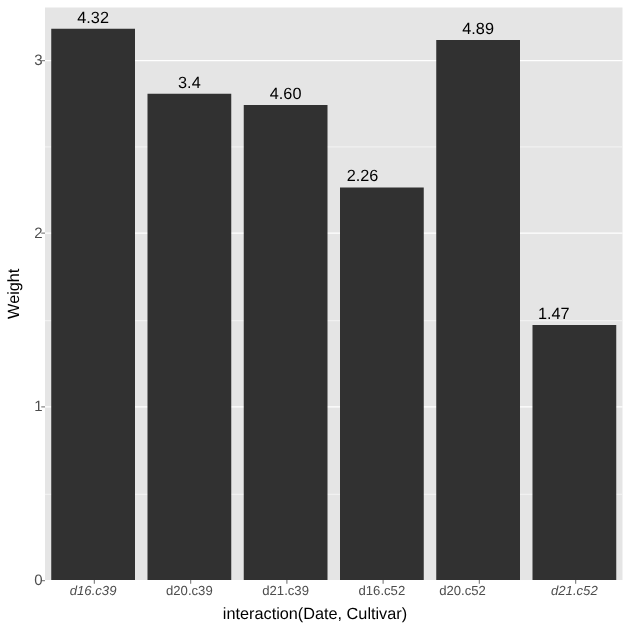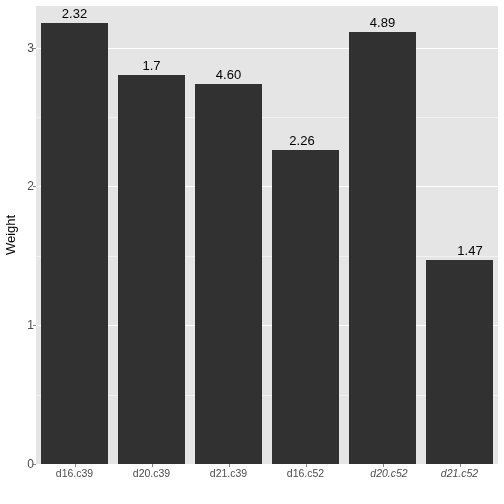--- a/index.html
+++ b/index.html
@@ -30,39 +30,40 @@
       <div class="grid-h minor" style="top: 111.03px;"></div>
       <div class="grid-h" style="top: 41.6364px;"></div>
       <div class="bar" style="left: 4.62px; width: 67.76px; height: 441.345px;"></div>
       <div class="bar" style="left: 81.62px; width: 67.76px; height: 388.606px;"></div>
       <div class="bar" style="left: 158.62px; width: 67.76px; height: 380.279px;"></div>
       <div class="bar" style="left: 235.62px; width: 67.76px; height: 313.661px;"></div>
       <div class="bar" style="left: 312.62px; width: 67.76px; height: 431.63px;"></div>
       <div class="bar" style="left: 389.62px; width: 67.76px; height: 204.018px;"></div>
     </div>
   <div class="ylab">Weight</div>
+  <div class="xlab">interaction(Date, Cultivar)</div>
 <div class="ytm" style="top: 464px;"></div>
     <div class="ytick" style="top: 464px;">0</div>
     <div class="ytm" style="top: 325.212px;"></div>
     <div class="ytick" style="top: 325.212px;">1</div>
     <div class="ytm" style="top: 186.424px;"></div>
     <div class="ytick" style="top: 186.424px;">2</div>
     <div class="ytm" style="top: 47.6364px;"></div>
     <div class="ytick" style="top: 47.6364px;">3</div>
-    <div class="lbl" style="left: 74.5px; top: 5.65455px;">2.32</div>
+    <div class="lbl" style="left: 74.5px; top: 5.65455px;">4.32</div>
     <div class="xtm" style="left: 74.5px;"></div>
-    <div class="xtick" style="left: 74.5px;">d16.c39</div>
-    <div class="lbl" style="left: 151.5px; top: 58.3939px;">1.7</div>
+    <div class="xtick" style="left: 74.5px; font-style: italic;">d16.c39</div>
+    <div class="lbl" style="left: 151.5px; top: 58.3939px;">3.4</div>
     <div class="xtm" style="left: 151.5px;"></div>
     <div class="xtick" style="left: 151.5px;">d20.c39</div>
     <div class="lbl" style="left: 228.5px; top: 66.7212px;">4.60</div>
     <div class="xtm" style="left: 228.5px;"></div>
     <div class="xtick" style="left: 228.5px;">d21.c39</div>
-    <div class="lbl" style="left: 302px; top: 133.339px; text-align: center;">2.26</div>
+    <div class="lbl" style="left: 290px; top: 133.339px; text-align: center;">2.26</div>
     <div class="xtm" style="left: 305.5px;"></div>
     <div class="xtick" style="left: 305.5px;">d16.c52</div>
     <div class="lbl" style="left: 382.5px; top: 15.3697px;">4.89</div>
     <div class="xtm" style="left: 382.5px;"></div>
-    <div class="xtick" style="left: 389px; font-style: italic;">d20.c52</div>
-    <div class="lbl" style="left: 443px; top: 242.982px; margin-left: 27px;">1.47</div>
+    <div class="xtick" style="left: 370px;">d20.c52</div>
+    <div class="lbl" style="left: 443px; top: 242.982px;">1.47</div>
     <div class="xtm" style="left: 459.5px;"></div>
     <div class="xtick" style="left: 459.5px; font-style: italic;">d21.c52</div>
   </div>
 
 </body></html>

